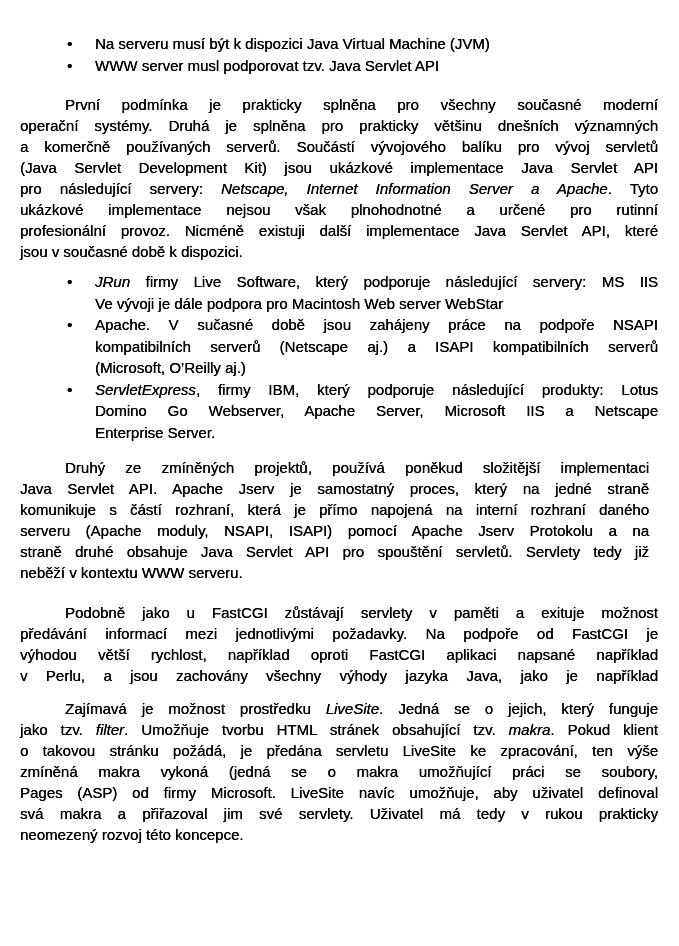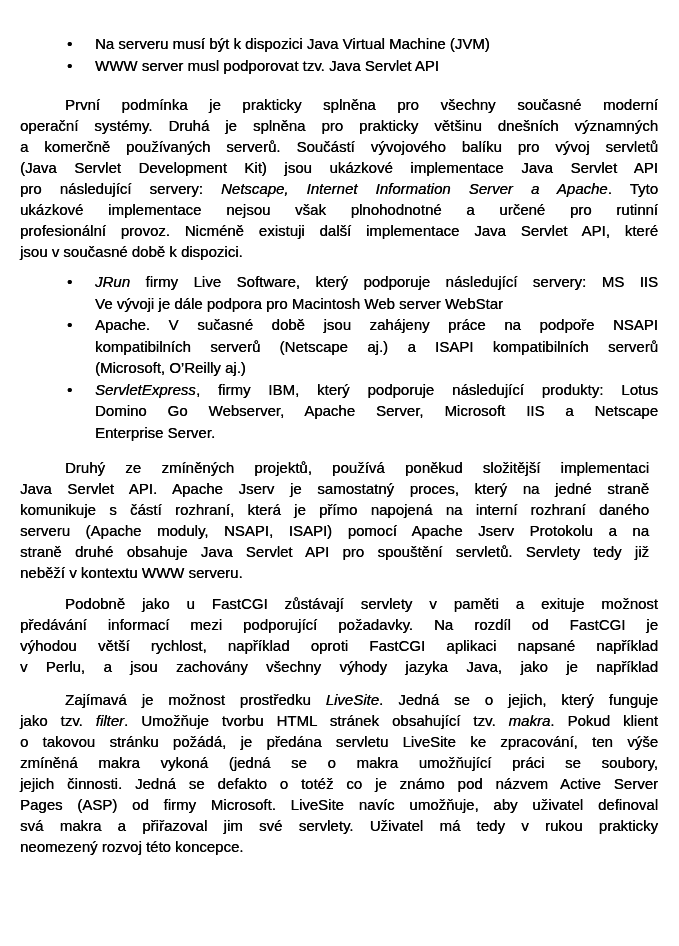--- a/index.html
+++ b/index.html
@@ -13,21 +13,21 @@
   }
   .jl{text-align:justify;text-align-last:justify;}
   .ll{text-align:center;text-align-last:left;}
   .ind{padding-left:45px;}
   .ul1{line-height:22px;margin:0;}
   .ul2{line-height:21.5px;margin:9px 0 0 0;}
   .li{position:relative;padding-left:75px;}
   .marker{position:absolute;left:47px;top:0;}
   .p1{margin:17px 0 0 0;}
   .p2{margin:14px 9px 0 0;}
-  .p3{margin:10px 0 0 0;}
+  .p3{margin:19px 0 0 0;}
   .p4{margin:12px 0 0 0;}
   .it{font-style:italic;}
 </style>
 </head>
 <body>
 
 <div class="page" style="background: rgb(255, 255, 255); color: rgb(0, 0, 0);">
 
   <div class="ul1">
     <div class="li">
@@ -75,29 +75,28 @@
     <div class="jl ind">Druhý ze zmíněných projektů, používá poněkud složitější implementaci</div>
     <div class="jl">Java Servlet API. Apache Jserv je samostatný proces, který na jedné straně</div>
     <div class="jl">komunikuje s částí rozhraní, která je přímo napojená na interní rozhraní daného</div>
     <div class="jl">serveru (Apache moduly, NSAPI, ISAPI) pomocí Apache Jserv Protokolu a na</div>
     <div class="jl">straně druhé obsahuje Java Servlet API pro spouštění servletů. Servlety tedy již</div>
     <div class="ll">neběží v kontextu WWW serveru.</div>
   </div>
 
   <div class="p3">
     <div class="jl ind">Podobně jako u FastCGI zůstávají servlety v paměti a exituje možnost</div>
-    <div class="jl">předávání informací mezi podporující požadavky. Na rozdíl od FastCGI je</div>
+    <div class="jl">předávání informací mezi jednotlivými požadavky. Na podpoře od FastCGI je</div>
     <div class="jl">výhodou větší rychlost, například oproti FastCGI aplikaci napsané například</div>
     <div class="jl">v Perlu, a jsou zachovány všechny výhody jazyka Java, jako je například</div>
   </div>
 
   <div class="p4">
     <div class="jl ind"><span>Zajímavá je možnost prostředku </span><span class="it">LiveSite</span><span>. Jedná se o jejich, který funguje</span></div>
     <div class="jl"><span>jako tzv. </span><span class="it">filter</span><span>. Umožňuje tvorbu HTML stránek obsahující tzv. </span><span class="it">makra</span><span>. Pokud klient</span></div>
     <div class="jl">o takovou stránku požádá, je předána servletu LiveSite ke zpracování, ten výše</div>
     <div class="jl">zmíněná makra vykoná (jedná se o makra umožňující práci se soubory,</div>
-    <div class="jl">jejich činnosti. Jedná se defakto o totéž co je známo pod názvem Active Server</div>
     <div class="jl">Pages (ASP) od firmy Microsoft. LiveSite navíc umožňuje, aby uživatel definoval</div>
     <div class="jl">svá makra a přiřazoval jim své servlety. Uživatel má tedy v rukou prakticky</div>
     <div class="ll">neomezený rozvoj této koncepce.</div>
   </div>
 
 </div>
 
 </body></html>

